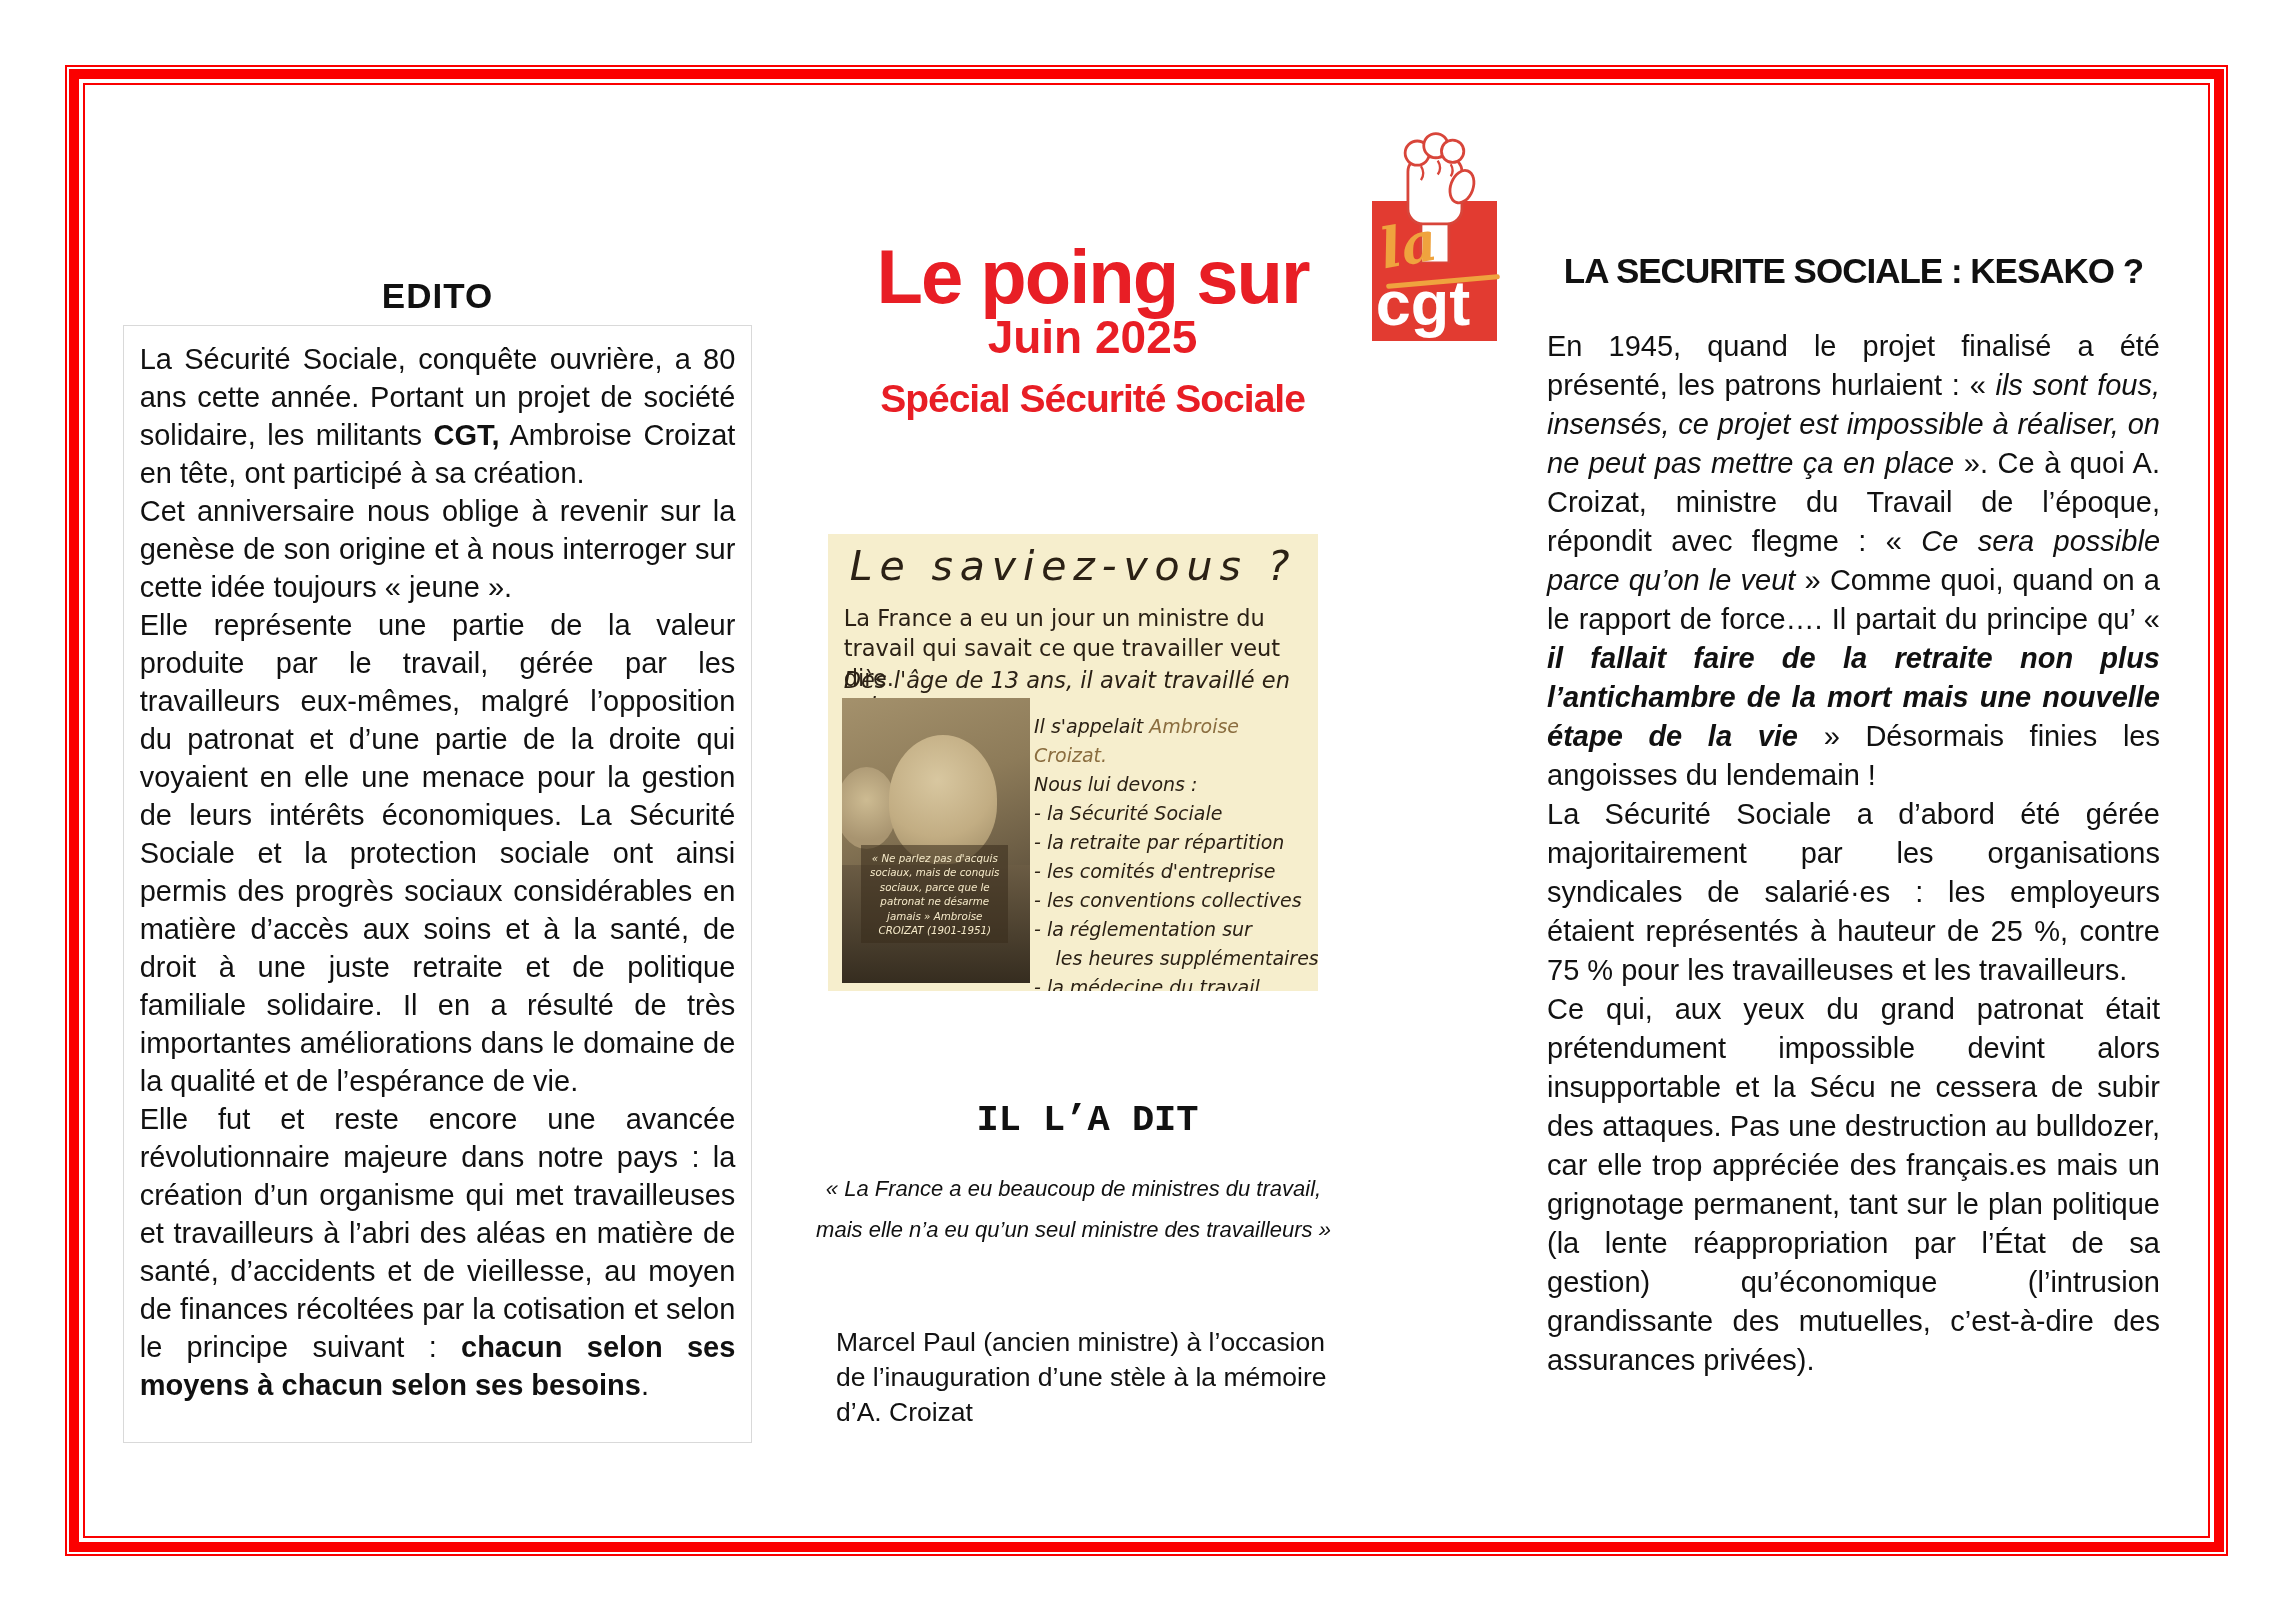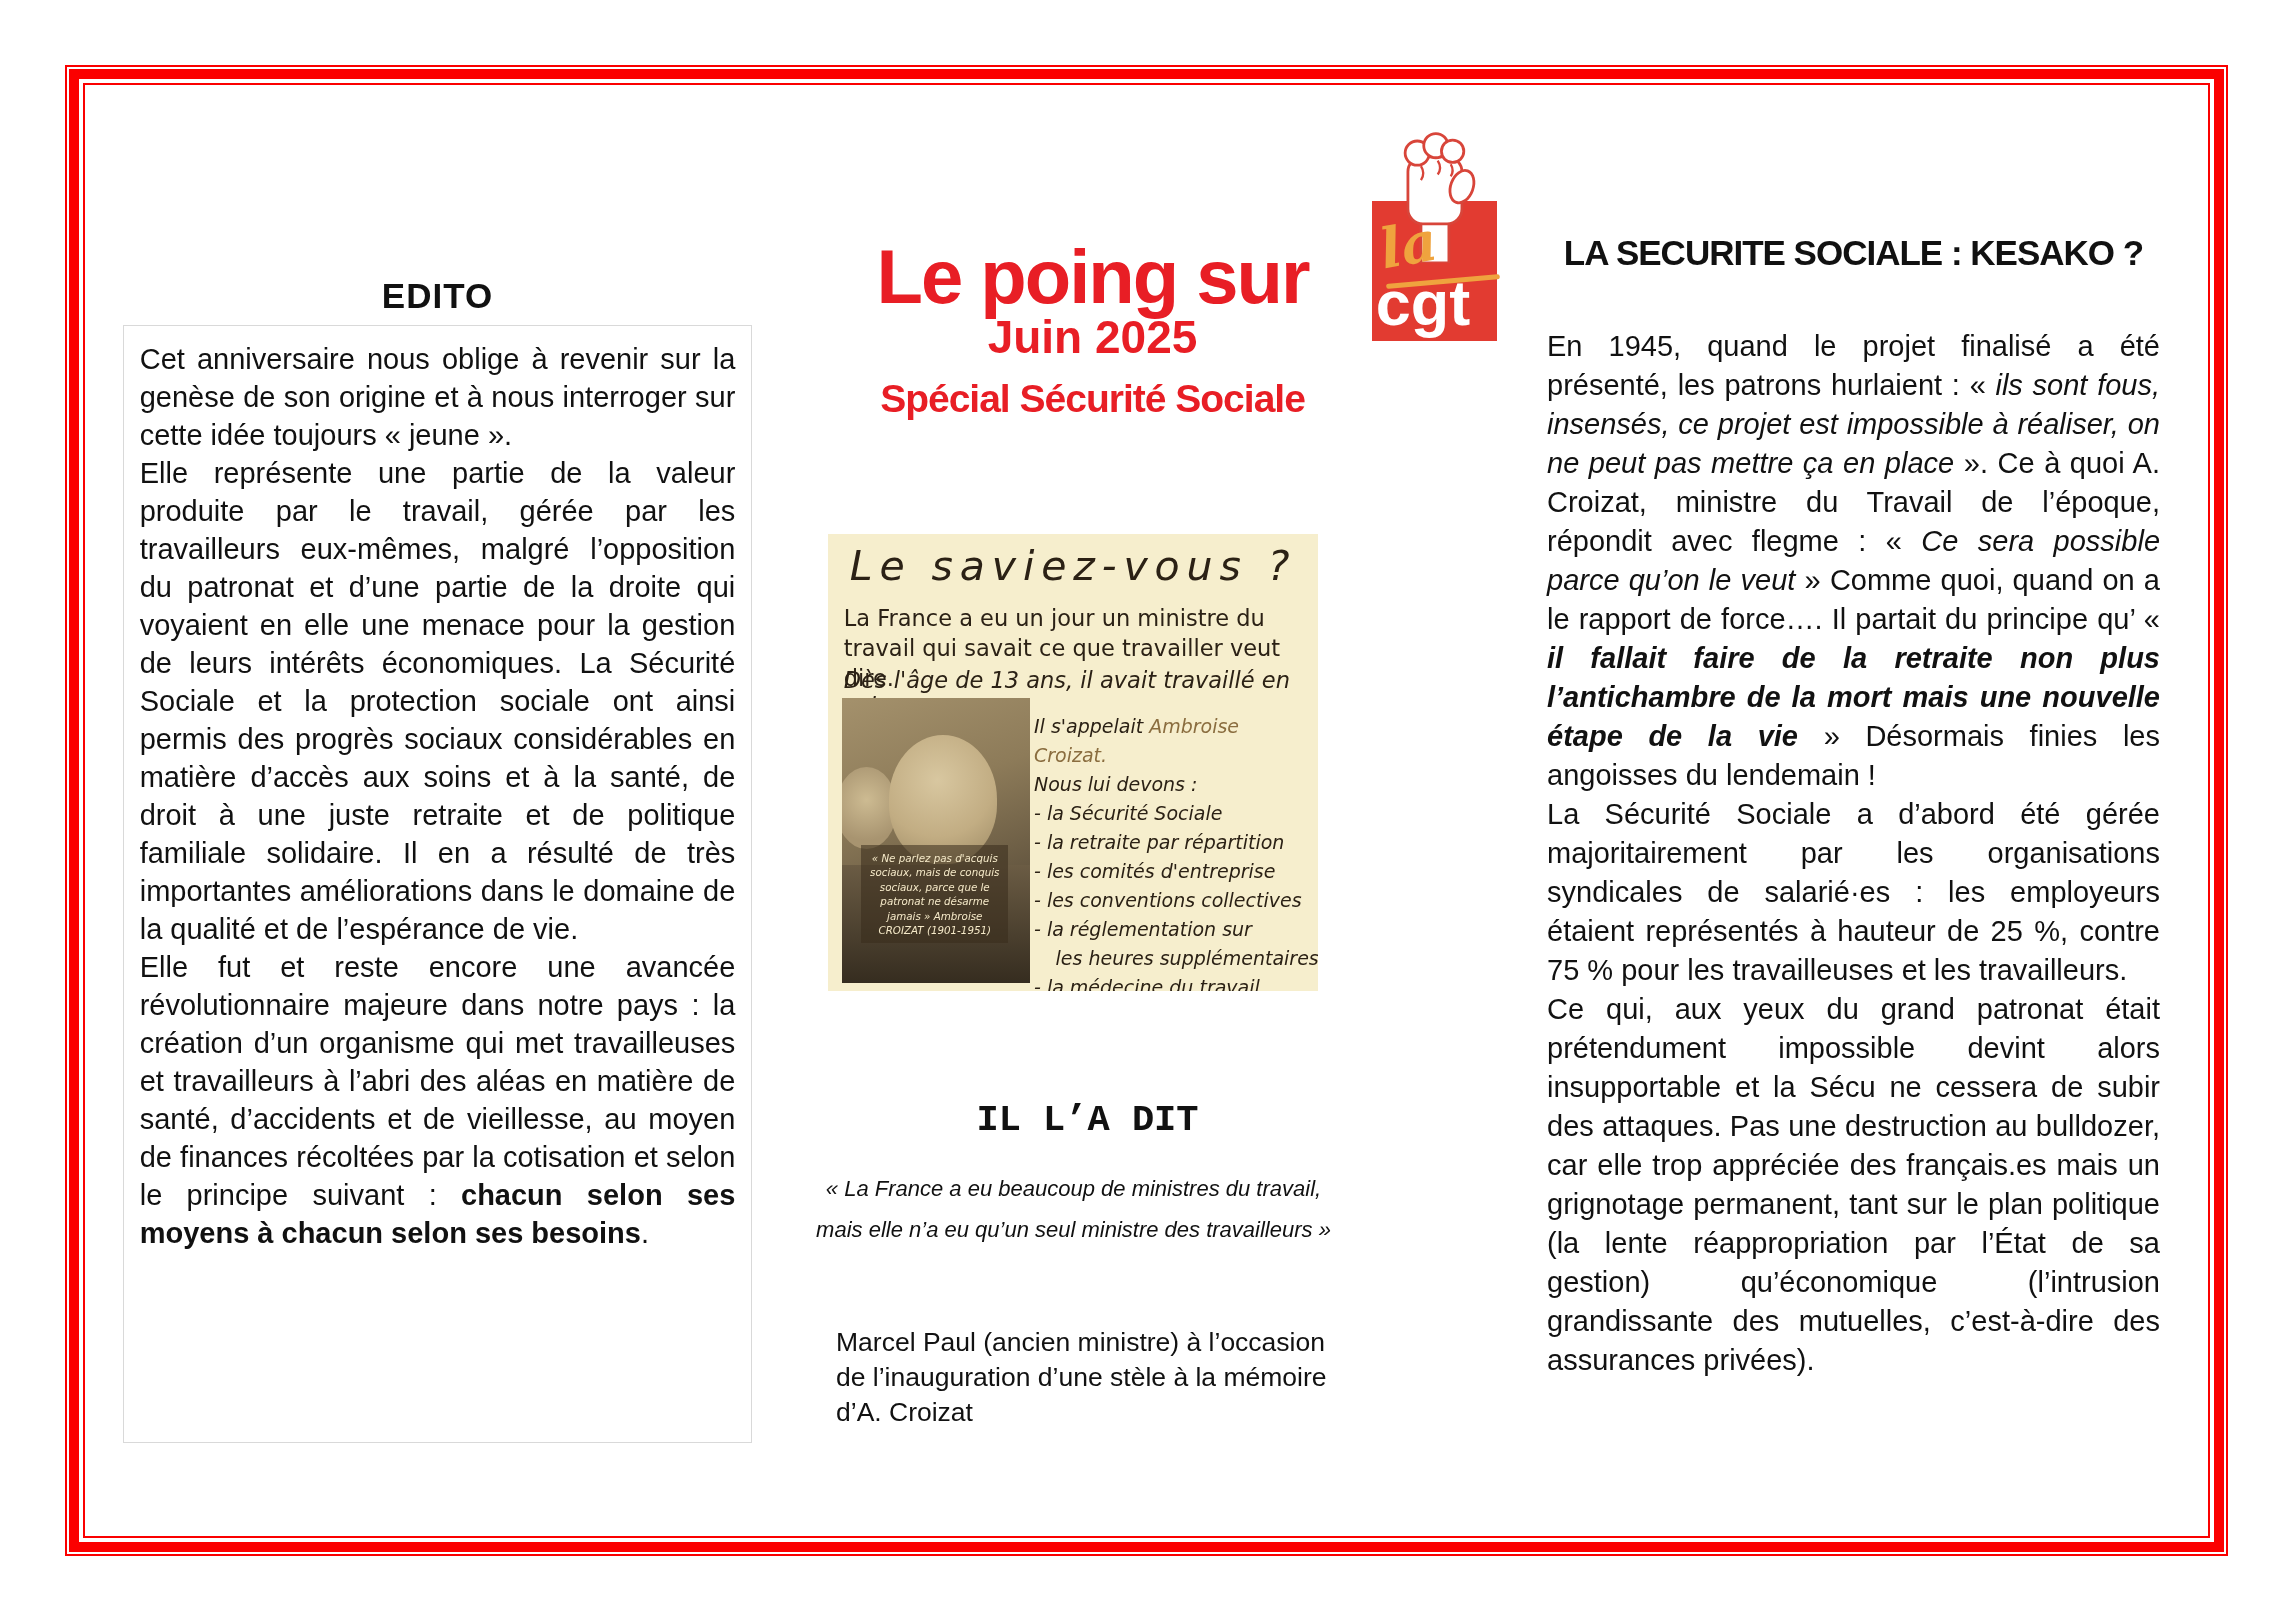--- a/index.html
+++ b/index.html
@@ -71,39 +71,40 @@
   .sv-right .name{color:#8a6d3f;}
   .sv-list div{white-space:nowrap;}
   .sv-list .indent{padding-left:21.6px;}
 
   .illadit-title{left:818px;top:1068px;width:539px;text-align:center;font-size:37px;font-weight:bold;font-family:Liberation Mono, monospace;}
   .quote{left:809px;top:1168px;width:529px;text-align:center;font-style:italic;
     font-size:22px;line-height:41px;}
   .attribution{left:836px;top:1325px;width:505px;font-size:26.5px;line-height:35px;}
 
   
-  .kesako-title{left:1547px;top:204px;width:613px;text-align:center;
+  .kesako-title{left:1547px;top:222px;width:613px;text-align:center;
     font-size:35px;font-weight:bold;letter-spacing:-1px;}
   .kesako-body{left:1547px;top:327px;width:613px;font-size:29px;line-height:39px;text-align:justify;}
   .kesako-body p{margin:0;}
   .it{font-style:italic;}
   .bi{font-style:italic;font-weight:bold;}
   b,strong{font-weight:bold;}
 </style>
 </head>
 <body>
 
 <div class="page">
 
   <div class="frame-outer"></div>
   <div class="frame-mid"></div>
   <div class="frame-inner"></div>
 
   <h2 class="abs edito-title">EDITO</h2>
   <div class="abs edito-box">
+    <p><span>La Sécurité Sociale, conquête ouvrière, a 80 ans cette année. Portant un projet de société solidaire, les militants </span><b>CGT,</b><span> Ambroise Croizat en tête, ont participé à sa création.</span></p>
     <p>Cet anniversaire nous oblige à revenir sur la genèse de son origine et à nous interroger sur cette idée toujours « jeune ».</p>
     <p>Elle représente une partie de la valeur produite par le travail, gérée par les travailleurs eux-mêmes, malgré l’opposition du patronat et d’une partie de la droite qui voyaient en elle une menace pour la gestion de leurs intérêts économiques. La Sécurité Sociale et la protection sociale ont ainsi permis des progrès sociaux considérables en matière d’accès aux soins et à la santé, de droit à une juste retraite et de politique familiale solidaire. Il en a résulté de très importantes améliorations dans le domaine de la qualité et de l’espérance de vie.</p>
     <p><span>Elle fut et reste encore une avancée révolutionnaire majeure dans notre pays : la création d’un organisme qui met travailleuses et travailleurs à l’abri des aléas en matière de santé, d’accidents et de vieillesse, au moyen de finances récoltées par la cotisation et selon le principe suivant : </span><b>chacun selon ses moyens à chacun selon ses besoins</b><span>.</span></p>
   </div>
 
   <h1 class="abs masthead-title">Le poing sur</h1>
   <div class="abs masthead-date">Juin 2025</div>
   <div class="abs masthead-subtitle">Spécial Sécurité Sociale</div>
 
   <div class="abs logo">

